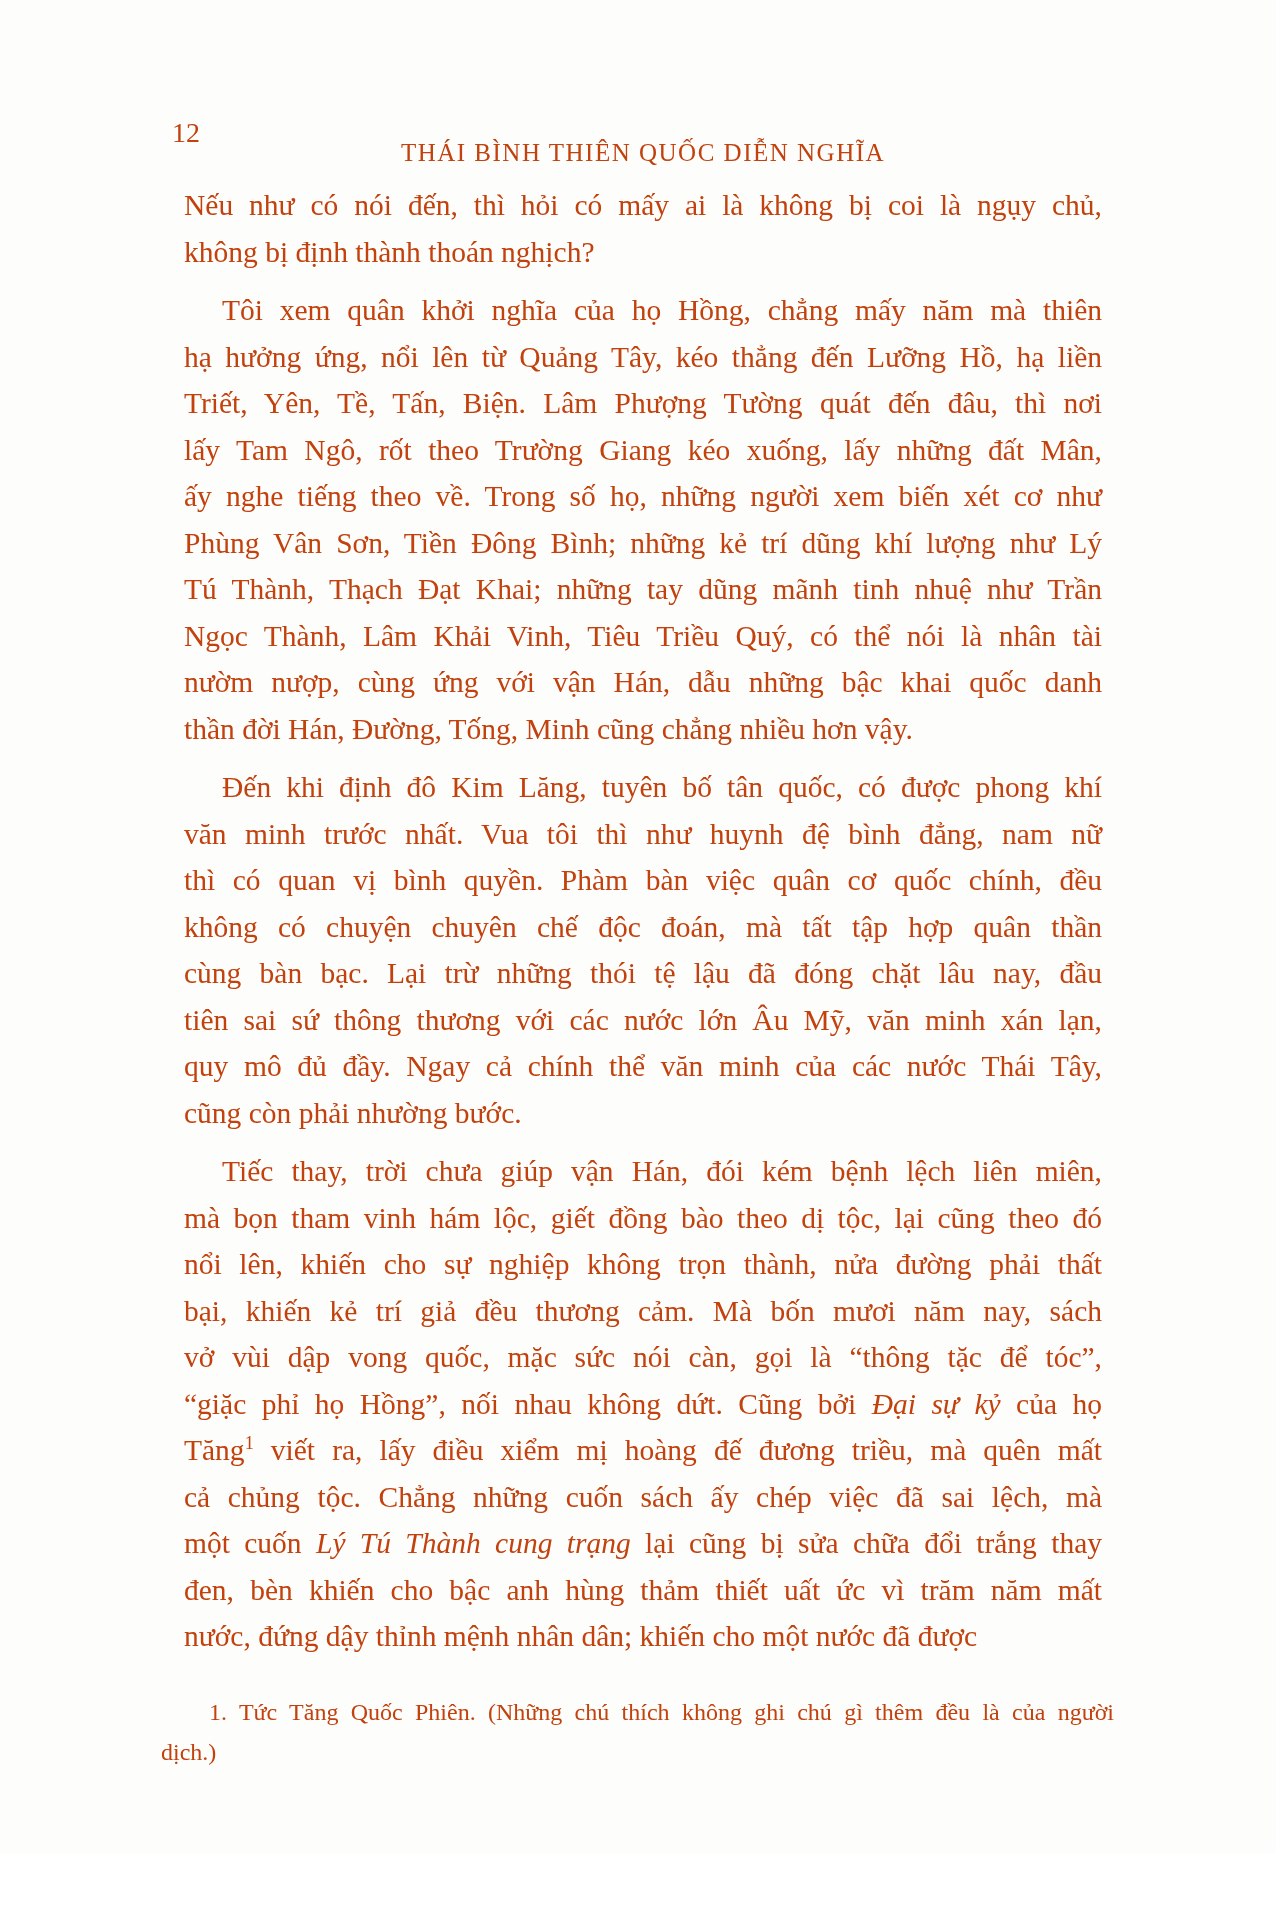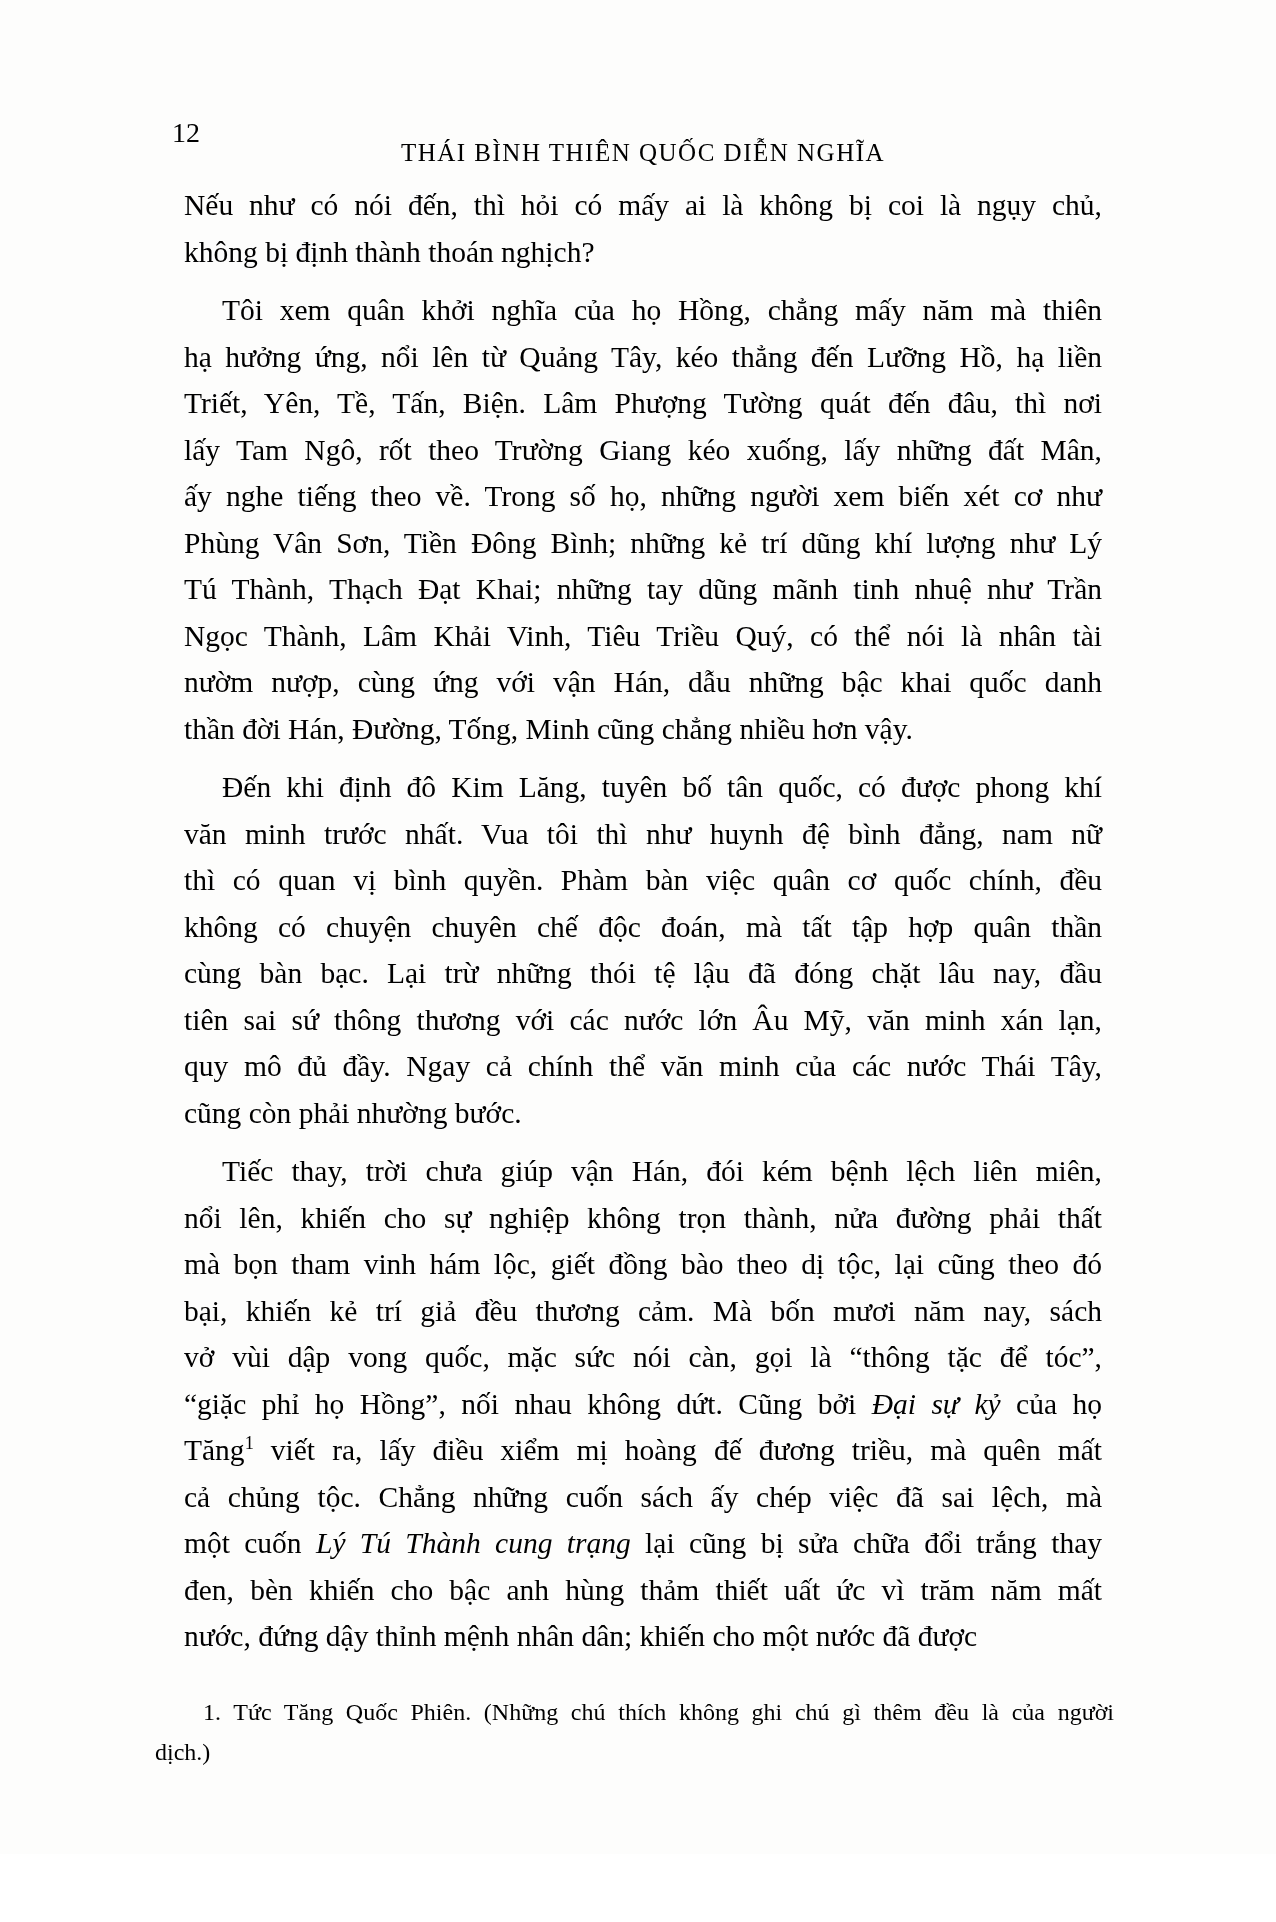--- a/index.html
+++ b/index.html
@@ -6,21 +6,21 @@
     margin: 0;
     padding: 0;
     background: #ffffff;
   }
   .page {
     position: relative;
     width: 1276px;
     height: 1854px;
     margin: 0 auto;
     background: #fdfdfc;
-    color: #000000;
+    color: #c2410c;
     font-family: "Liberation Serif", "DejaVu Serif", serif;
     box-sizing: border-box;
     overflow: hidden;
   }
   .page-header {
     position: absolute;
     top: 116px;
     left: 172px;
     right: 162px;
     height: 34px;
@@ -67,21 +67,21 @@
     font-style: italic;
   }
   .line sup {
     font-size: 0.62em;
     line-height: 0;
     vertical-align: super;
   }
   .footnote {
     position: absolute;
     top: 1692px;
-    left: 155px;
+    left: 161px;
     right: 162px;
   }
   .footnote .line {
     font-size: 24px;
     line-height: 40px;
   }
   .footnote .line.indent {
     padding-left: 48px;
   }
 </style>
@@ -116,22 +116,22 @@
         <div class="line">văn minh trước nhất. Vua tôi thì như huynh đệ bình đẳng, nam nữ</div>
         <div class="line">thì có quan vị bình quyền. Phàm bàn việc quân cơ quốc chính, đều</div>
         <div class="line">không có chuyện chuyên chế độc đoán, mà tất tập hợp quân thần</div>
         <div class="line">cùng bàn bạc. Lại trừ những thói tệ lậu đã đóng chặt lâu nay, đầu</div>
         <div class="line">tiên sai sứ thông thương với các nước lớn Âu Mỹ, văn minh xán lạn,</div>
         <div class="line">quy mô đủ đầy. Ngay cả chính thể văn minh của các nước Thái Tây,</div>
         <div class="line last">cũng còn phải nhường bước.</div>
       </div>
       <div class="para">
         <div class="line indent">Tiếc thay, trời chưa giúp vận Hán, đói kém bệnh lệch liên miên,</div>
+        <div class="line">mà bọn tham vinh hám lộc, giết đồng bào theo dị tộc, lại cũng theo đó</div>
         <div class="line">nổi lên, khiến cho sự nghiệp không trọn thành, nửa đường phải thất</div>
-        <div class="line">mà bọn tham vinh hám lộc, giết đồng bào theo dị tộc, lại cũng theo đó</div>
         <div class="line">bại, khiến kẻ trí giả đều thương cảm. Mà bốn mươi năm nay, sách</div>
         <div class="line">vở vùi dập vong quốc, mặc sức nói càn, gọi là “thông tặc để tóc”,</div>
         <div class="line">“giặc phỉ họ Hồng”, nối nhau không dứt. Cũng bởi <i>Đại sự kỷ</i> của họ</div>
         <div class="line">Tăng<sup>1</sup> viết ra, lấy điều xiểm mị hoàng đế đương triều, mà quên mất</div>
         <div class="line">cả chủng tộc. Chẳng những cuốn sách ấy chép việc đã sai lệch, mà</div>
         <div class="line">một cuốn <i>Lý Tú Thành cung trạng</i> lại cũng bị sửa chữa đổi trắng thay</div>
         <div class="line">đen, bèn khiến cho bậc anh hùng thảm thiết uất ức vì trăm năm mất</div>
         <div class="line last">nước, đứng dậy thỉnh mệnh nhân dân; khiến cho một nước đã được</div>
       </div>
     </main>

